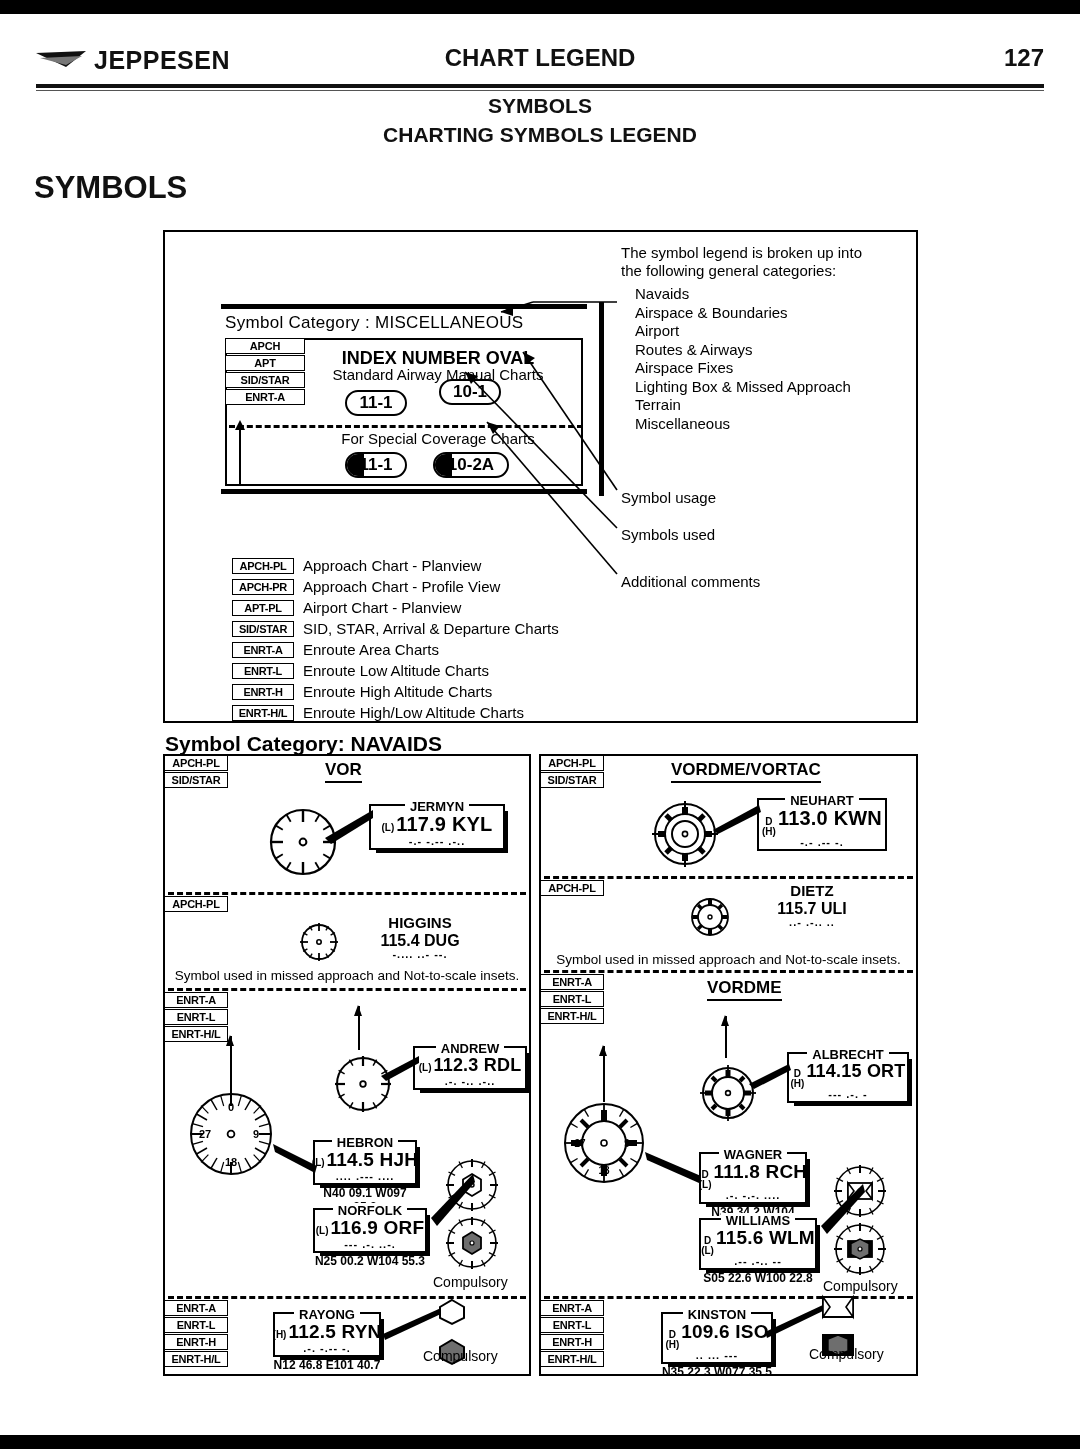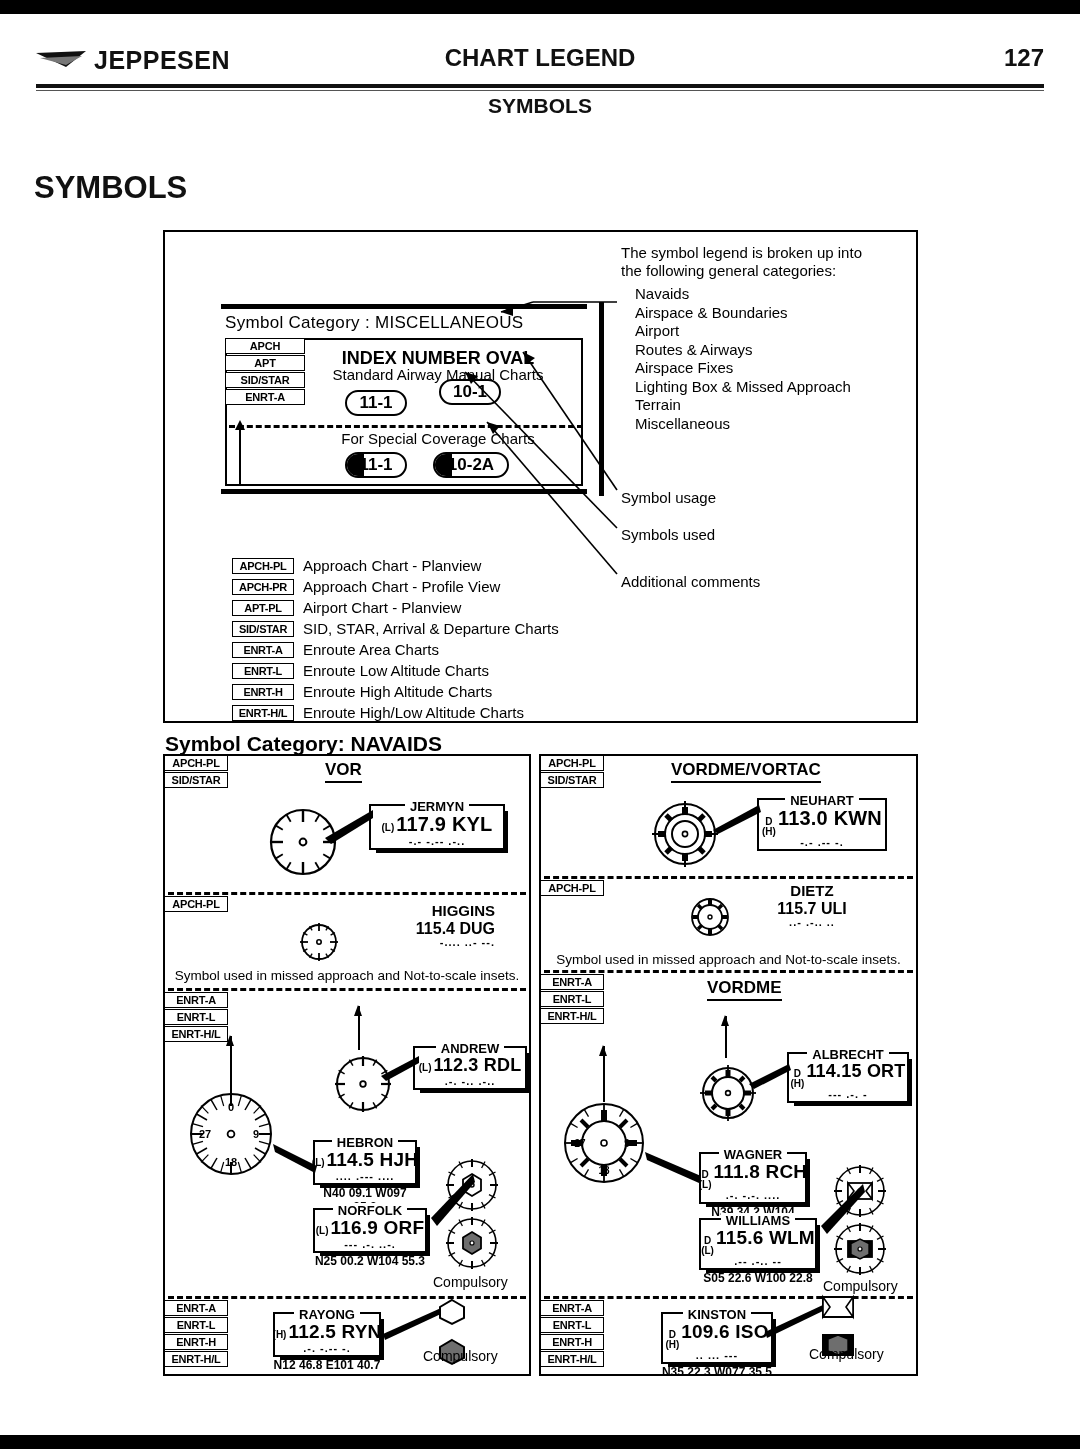--- a/index.html
+++ b/index.html
@@ -106,20 +106,21 @@
       </svg>
       <div class="word">JEPPESEN</div>
     </div>
     <div class="hdr-title">CHART LEGEND</div>
     <div class="hdr-page">127</div>
   </div>
   <div class="rule"></div>
   <div class="rule2"></div>
 
   <div class="sub1">SYMBOLS</div>
+  <div class="sub2">CHARTING SYMBOLS LEGEND</div>
   <div class="bigtitle">SYMBOLS</div>
 
   <div id="explain">
 
     <div class="cat-box">
       <div class="cat-top-bar"></div>
       <div class="cat-bot-bar"></div>
       <div class="cat-right-bar"></div>
       <div class="cat-label">Symbol Category : MISCELLANEOUS</div>
 
@@ -269,21 +270,21 @@
     </div>
     <svg style="position:absolute;left:160px;top:52px;width:50px;height:34px;">
       <polygon points="0,30 48,2 48,10 6,36" fill="#000"></polygon>
     </svg>
 
     <div class="hdash" style="top:136px;"></div>
 
     <div class="tagstack" style="left:-1px;top:140px;">
       <div class="tag">APCH-PL</div>
     </div>
-    <div style="position:absolute;left:180px;top:146px;width:150px;text-align:right;">
+    <div style="position:absolute;left:180px;top:158px;width:150px;text-align:center;">
       <div style="font:bold 15px 'Liberation Sans',sans-serif;color:#000;">HIGGINS</div>
       <div style="font:bold 16px 'Liberation Sans',sans-serif;color:#000;margin-top:1px;">115.4 DUG</div>
       <div style="font:bold 11px 'Liberation Sans',sans-serif;letter-spacing:1px;color:#000;line-height:9px;">-....  ..-  --.</div>
     </div>
     <svg style="position:absolute;left:132px;top:164px;width:44px;height:44px;" viewBox="0 0 44 44">
       <circle cx="22" cy="22" r="17" fill="none" stroke="#000" stroke-width="1.8"></circle>
       <circle cx="22" cy="22" r="2.2" fill="none" stroke="#000" stroke-width="1.6"></circle>
       <g stroke="#000" stroke-width="1.8">
         <line x1="22" y1="3" x2="22" y2="11"></line>
           <line x1="22" y1="41" x2="22" y2="33"></line>

